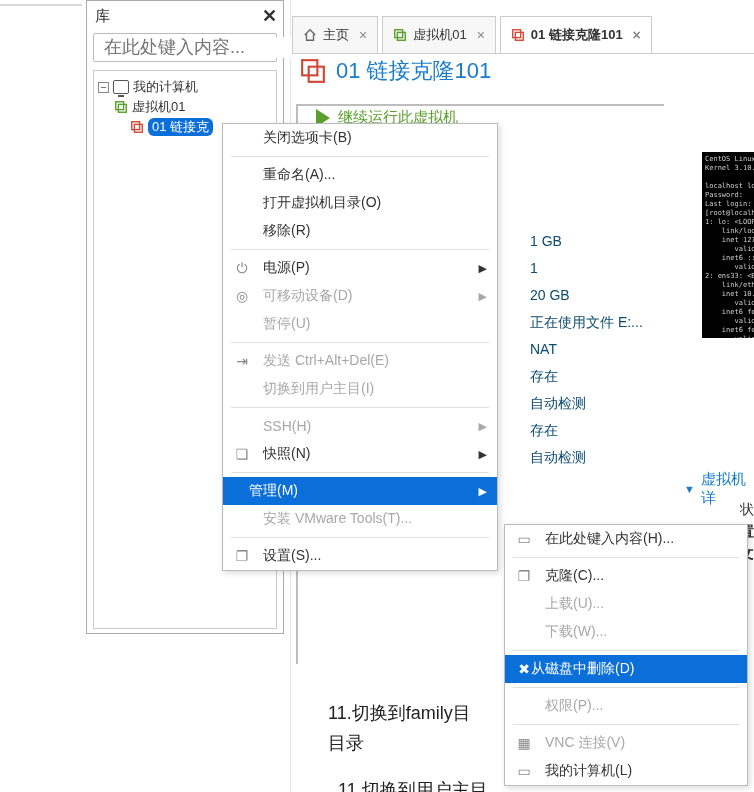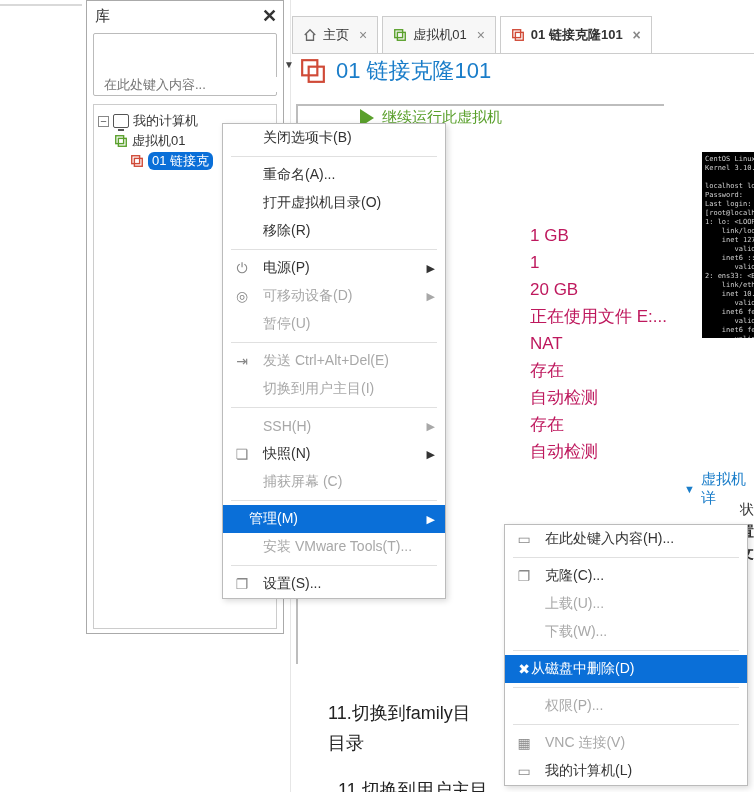--- a/index.html
+++ b/index.html
@@ -4,21 +4,21 @@
 <style>
 * { margin: 0; padding: 0; box-sizing: border-box; font-family: "Microsoft YaHei", "Segoe UI", sans-serif; }
 body { width: 754px; height: 792px; background: #fff; position: relative; overflow: hidden; font-size: 13px; color: #333; }
 
 .library-panel { position: absolute; left: 86px; top: 0; width: 198px; height: 634px; border: 1px solid #aaa; background: #fff; display: flex; flex-direction: column; }
 .lib-header { display: flex; align-items: center; justify-content: space-between; padding: 4px 6px 2px 8px; }
 .lib-title { font-size: 15px; }
 .close-x { font-size: 18px; font-weight: bold; cursor: pointer; }
 .search-row { margin: 4px 6px; border: 1px solid #bbb; border-radius: 2px; display: flex; align-items: center; padding: 3px 6px; gap: 4px; }
 .search-icon { width: 14px; height: 14px; }
-.search-input { border: none; outline: none; flex: 1; font-size: 13px; color: #666; margin-top: 40px; }
+.search-input { border: none; outline: none; flex: 1; font-size: 18px; color: #666; }
 .drop-caret { font-size: 10px; color: #444; }
 
 .tree { margin: 4px 6px; border: 1px solid #ccc; flex: 1; padding: 6px 4px; overflow: hidden; }
 .tree-row { display: flex; align-items: center; gap: 4px; padding: 1px 0; white-space: nowrap; }
 .tree-indent1 { padding-left: 16px; }
 .tree-indent2 { padding-left: 32px; }
 .expander { width: 11px; height: 11px; border: 1px solid #888; display: inline-flex; align-items: center; justify-content: center; font-size: 11px; line-height: 1; color: #555; background: #fff; }
 .monitor-icon { width: 16px; height: 14px; display: inline-block; border: 1.5px solid #555; border-radius: 2px; position: relative; }
 .monitor-icon::after { content: ""; position: absolute; bottom: -4px; left: 4px; width: 6px; height: 2px; background: #555; }
 .vm-icon { width: 14px; height: 14px; }
@@ -29,40 +29,40 @@
 .tabs-bar { position: absolute; left: 292px; top: 16px; right: 0; height: 38px; display: flex; align-items: stretch; border-bottom: 1px solid #ccc; }
 .tab { display: flex; align-items: center; gap: 6px; padding: 0 10px; border: 1px solid #ccc; border-bottom: none; margin-right: 4px; background: #f7f7f7; font-size: 13px; position: relative; }
 .tab.active { background: #fff; font-weight: 600; }
 .tab-close { font-size: 14px; color: #888; margin-left: 4px; }
 .home-icon { width: 14px; height: 14px; }
 
 .vm-title-row { position: absolute; left: 300px; top: 56px; display: flex; align-items: center; gap: 10px; }
 .big-vm-icon { width: 26px; height: 26px; }
 .vm-title { color: #1a7dc9; font-size: 22px; font-weight: 400; }
 
-.play-row { position: absolute; left: 316px; top: 108px; display: flex; align-items: center; gap: 8px; color: #5aa02c; font-size: 15px; margin-left: 44px; }
+.play-row { position: absolute; left: 316px; top: 108px; display: flex; align-items: center; gap: 8px; color: #5aa02c; font-size: 15px; }
 .play-triangle { width: 0; height: 0; border-left: 14px solid #5aa02c; border-top: 9px solid transparent; border-bottom: 9px solid transparent; }
 
-.detail-list { position: absolute; left: 530px; top: 222px; font-size: 17px; color: #be185d; line-height: 27px; }
+.detail-list { position: absolute; left: 530px; top: 228px; font-size: 14px; color: #0c4a6e; line-height: 27px; }
 
 .terminal-thumb { position: absolute; left: 702px; top: 152px; width: 52px; height: 186px; background: #000; color: #cfcfcf; font-family: monospace; font-size: 7px; line-height: 9px; padding: 3px 3px; overflow: hidden; white-space: pre; }
 
 .vm-side-label { position: absolute; left: 684px; top: 470px; display: flex; align-items: center; gap: 6px; color: #1a7dc9; font-size: 15px; }
 .disclosure { color: #1a7dc9; font-size: 11px; }
 .side-sub { position: absolute; left: 720px; top: 498px; font-size: 14px; color: #333; line-height: 22px; text-align: right; }
 
 .ctx-menu { position: absolute; background: #fff; border: 1px solid #bbb; box-shadow: 2px 2px 6px rgba(0,0,0,0.15); font-size: 14px; color: #333; }
 .ctx-menu .row { display: flex; align-items: center; height: 28px; padding: 0 12px 0 40px; position: relative; white-space: nowrap; }
 .ctx-menu .row.disabled { color: #a8a8a8; }
 .ctx-menu .row.highlight { background: #0a6fd8; color: #fff; padding-left: 26px; }
 .ctx-menu .sep { height: 1px; background: #e0e0e0; margin: 4px 8px; }
 .ctx-menu .arrow { position: absolute; right: 10px; font-size: 11px; color: inherit; }
 .ctx-menu .lead-icon { position: absolute; left: 10px; width: 18px; height: 18px; display: flex; align-items: center; justify-content: center; color: #888; }
 
-.menu1 { left: 222px; top: 123px; width: 224px; }
+.menu1 { left: 222px; top: 123px; width: 276px; }
 .menu2 { left: 504px; top: 524px; width: 244px; }
 
 .bottom-text { position: absolute; left: 328px; top: 698px; font-size: 18px; color: #222; line-height: 30px; }
 .bottom-text2 { position: absolute; left: 338px; top: 778px; font-size: 18px; color: #222; }
 
 .vr { position: absolute; left: 290px; top: 0; width: 1px; height: 792px; background: #e6e6e6; }
 .left-edge { position: absolute; left: 0; top: 4px; width: 82px; height: 2px; background: #d9d9d9; }
 .content-border { position: absolute; left: 296px; top: 104px; width: 368px; height: 560px; border-top: 2px solid #bdbdbd; border-left: 2px solid #bdbdbd; pointer-events: none; }
 </style>
 </head>
@@ -230,23 +230,20 @@
   <div class="sep"></div>
   <div class="row disabled">
       <span>SSH(H)</span>
       <span class="arrow">▶</span>
     </div>
   <div class="row">
       <span class="lead-icon">❏</span>
       <span>快照(N)</span>
       <span class="arrow">▶</span>
     </div>
-  <div class="row disabled">
-      <span>捕获屏幕 (C)</span>
-    </div>
   <div class="sep"></div>
   <div class="row highlight">
       <span>管理(M)</span>
       <span class="arrow">▶</span>
     </div>
   <div class="row disabled">
       <span>安装 VMware Tools(T)...</span>
     </div>
   <div class="sep"></div>
   <div class="row">

